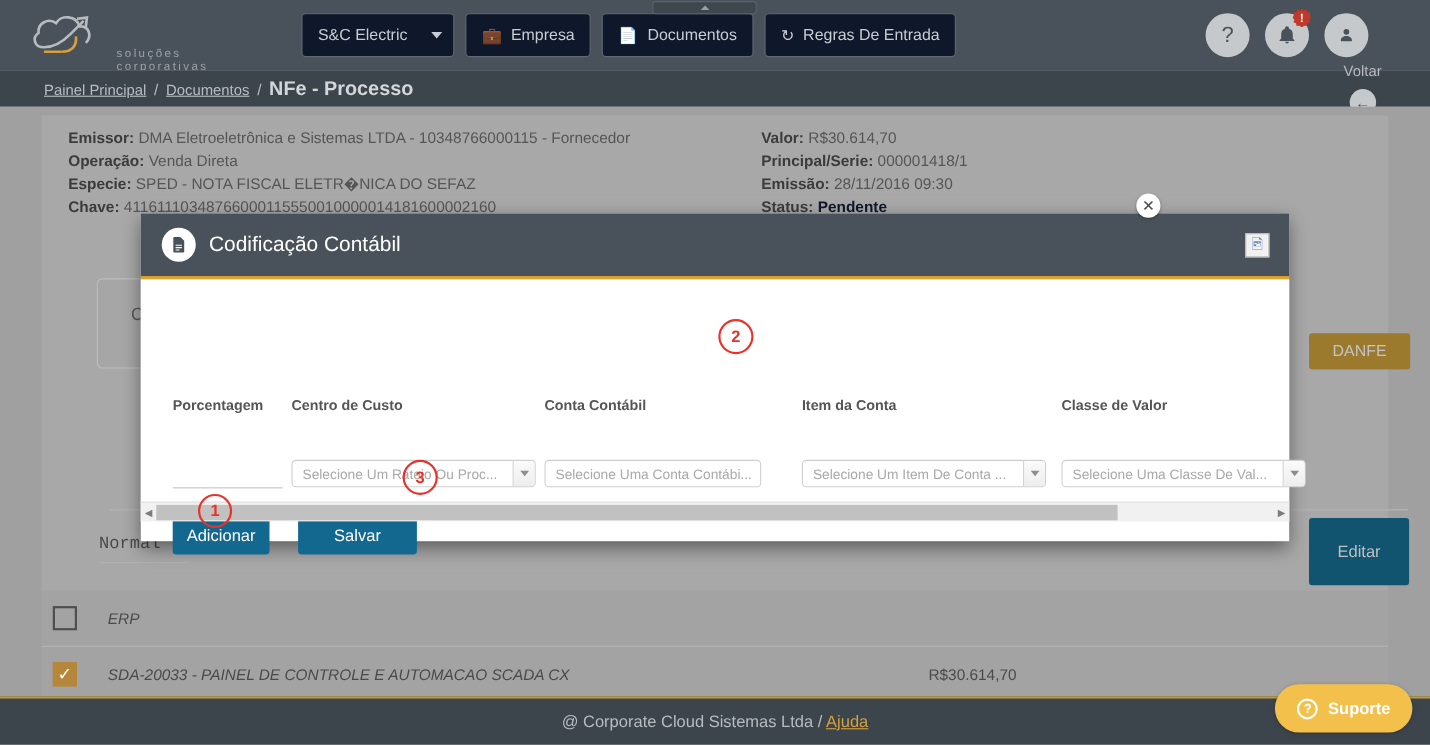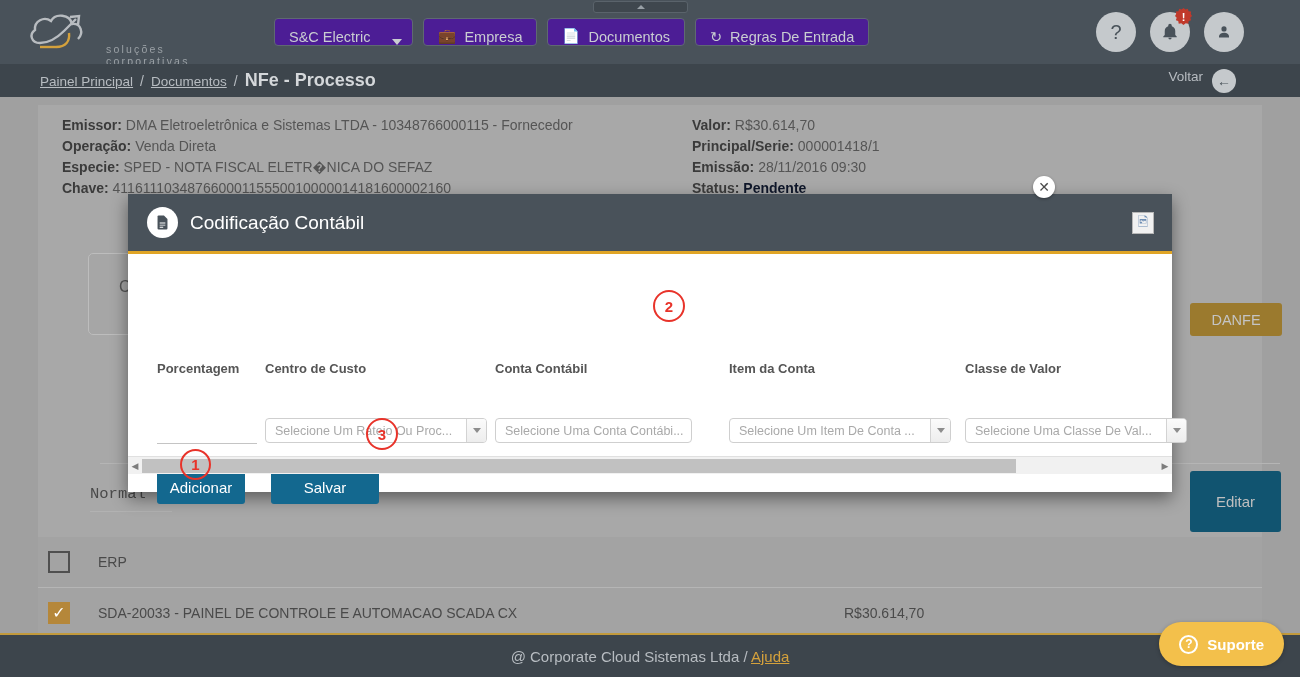--- a/index.html
+++ b/index.html
@@ -39,24 +39,24 @@
     font-size: 30px; letter-spacing: -0.5px; font-weight: 400;
   }
   .logo-text .corp { color: #d4a13c; }
   .logo-text .cloud { color: #c9ccce; }
   .logo-sub {
     position: absolute; left: 80px; top: 36px;
     font-size: 10.5px; color: #9ba1a6; letter-spacing: 2.2px;
   }
 
   .nav-btn {
-    height: 28px; margin-left: 10px; padding: 0 14px;
-    background: #4c1d95; border: 1px solid #5f6971; border-radius: 4px;
+    height: 40px; margin-left: 10px; padding: 0 14px;
+    background: #0f172a; border: 1px solid #5f6971; border-radius: 4px;
     color: #c9cdd1; font-size: 14.5px;
-    display: flex; align-items: flex-end; gap: 8px; cursor: pointer;
+    display: flex; align-items: center; gap: 8px; cursor: pointer;
     white-space: nowrap;
   }
   .nav-btn.company { margin-left: 38px; padding-right: 10px; }
   .nav-btn .cap { font-size: 14.5px; }
   .caret-down {
     width: 0; height: 0; border-left: 5px solid transparent;
     border-right: 5px solid transparent; border-top: 6px solid #c9cdd1;
     margin-left: 14px;
   }
 
@@ -87,22 +87,23 @@
     position: absolute; left: 0; top: 64px; width: 1300px; height: 33px;
     background: #3d454c; display: flex; align-items: center;
   }
   .crumbs { margin-left: 40px; display: flex; align-items: baseline; gap: 7px; }
   .crumb-link {
     color: #b7bcc1; font-size: 13.5px; text-decoration: underline; cursor: pointer;
   }
   .crumb-sep { color: #b7bcc1; font-size: 14px; }
   .crumb-current { color: #d4d7da; font-size: 18px; font-weight: bold; }
   .voltar {
-    position: absolute; right: 64px; display: flex; gap: 9px;
+    position: absolute; right: 44px; display: flex; align-items: center; gap: 9px;
     cursor: pointer;
+    flex-direction: column;
   }
   .voltar-label { color: #b7bcc1; font-size: 13.5px; }
   .voltar-circ {
     width: 24px; height: 24px; border-radius: 50%; background: #c5c9cc;
     color: #49525a; display: flex; align-items: center; justify-content: center;
     font-size: 14px;
   }
 
   
   .page-body {
@@ -161,21 +162,21 @@
   .tbl-row.r1 { top: 440px; }
   .tbl-row.r2 { top: 490px; border-top: 1px solid #b5b5b5; }
   .chk {
     margin-left: 10px; width: 22px; height: 22px; border: 2px solid #4f4f4f;
     background: transparent; cursor: pointer;
   }
   .chk.checked {
     background: #b5873a; border-color: #b5873a; color: #fff;
     display: flex; align-items: center; justify-content: center; font-size: 16px;
   }
-  .tbl-cell-label { margin-left: 28px; font-size: 14px; color: #4a4a4a; }
+  .tbl-cell-label { margin-left: 28px; font-size: 14px; color: #4a4a4a; font-style: italic; }
   .tbl-cell-value { position: absolute; left: 806px; font-size: 14px; color: #4a4a4a; }
 
   
   .footer {
     position: absolute; left: 0; top: 633px; width: 1300px; height: 44px;
     background: #3d454c; border-top: 2px solid #c29a3c;
     display: flex; align-items: center; justify-content: center;
   }
   .footer-text { color: #b7bcc1; font-size: 15px; }
   .footer-text a { color: #d4a13c; text-decoration: underline; cursor: pointer; }

